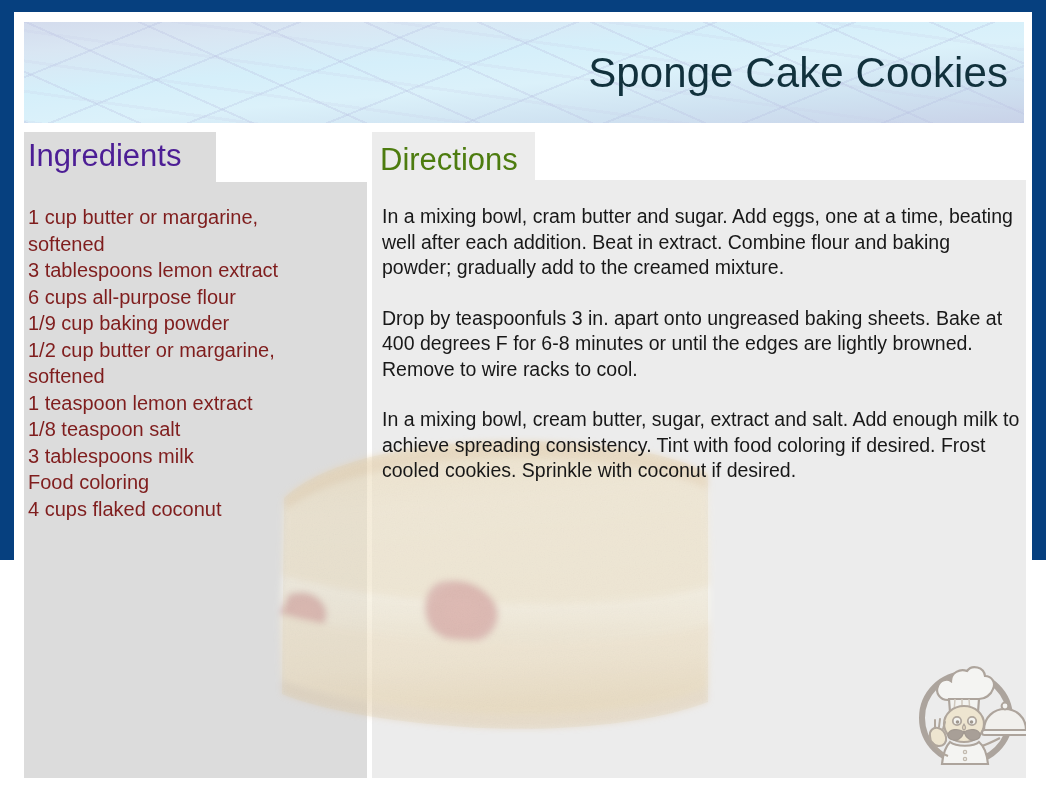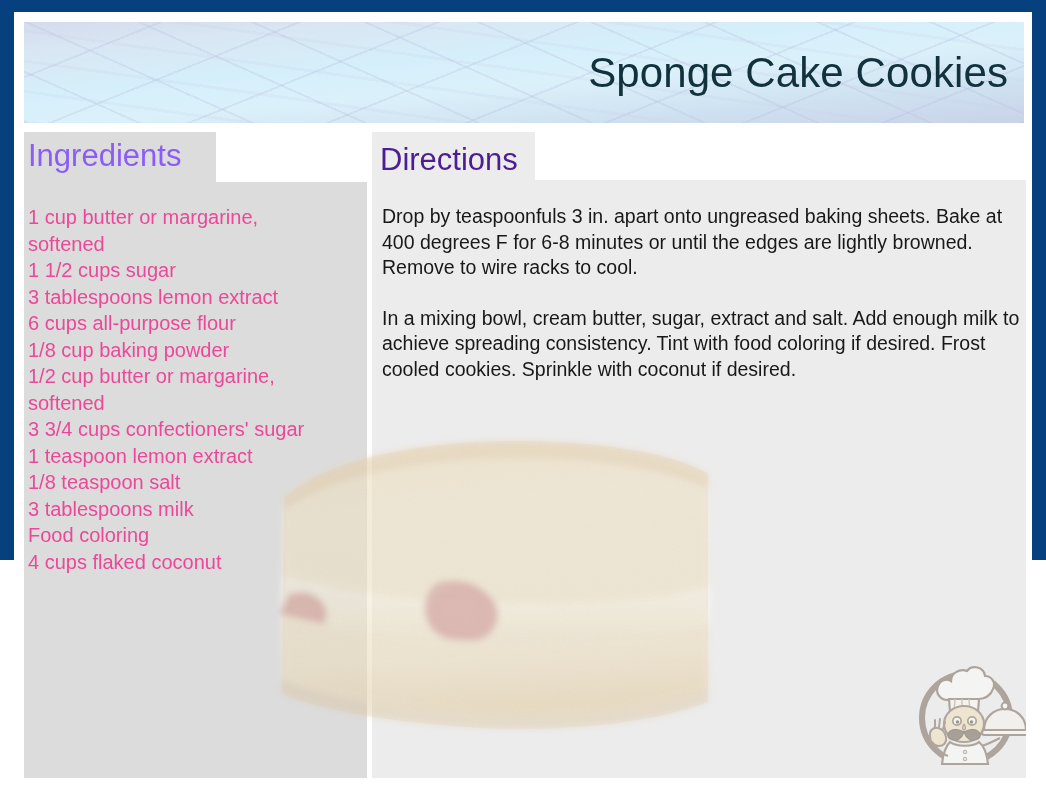--- a/index.html
+++ b/index.html
@@ -94,62 +94,62 @@
     height: 50px;
     background: #dcdcdc;
     z-index: 2;
   }
   #ingredients-heading {
     position: absolute;
     left: 14px;
     top: 126px;
     font-size: 31px;
     font-weight: 400;
-    color: #8b5cf6;
+    color: #4c1d95;
     z-index: 4;
     white-space: nowrap;
   }
   #ingredients-panel {
     position: absolute;
     left: 10px;
     top: 170px;
     width: 343px;
     height: 596px;
     background: #dcdcdc;
     z-index: 1;
   }
   #ingredients-list {
     position: absolute;
     left: 14px;
     top: 192px;
     width: 330px;
     z-index: 5;
     font-size: 20px;
     line-height: 26.5px;
-    color: #ec4899;
+    color: #7f1d1d;
   }
   .ing-line { white-space: pre-wrap; }
 
   
   #directions-tab {
     position: absolute;
     left: 358px;
     top: 120px;
     width: 163px;
     height: 48px;
     background: #ececec;
     z-index: 2;
   }
   #directions-heading {
     position: absolute;
     left: 366px;
     top: 130px;
     font-size: 31px;
     font-weight: 400;
-    color: #4c1d95;
+    color: #4d7c0f;
     z-index: 4;
     white-space: nowrap;
   }
   #directions-panel {
     position: absolute;
     left: 358px;
     top: 168px;
     width: 654px;
     height: 598px;
     background: #ececec;
@@ -187,38 +187,37 @@
     <div id="banner">
       <div id="banner-title">Sponge Cake Cookies</div>
     </div>
 
     <div id="ingredients-panel"></div>
     <div id="ingredients-tab"></div>
     <div id="ingredients-heading">Ingredients</div>
     <div id="ingredients-list">
         <div class="ing-line">1 cup butter or margarine,
 softened</div>
-        <div class="ing-line">1 1/2 cups sugar</div>
         <div class="ing-line">3 tablespoons lemon extract</div>
         <div class="ing-line">6 cups all-purpose flour</div>
-        <div class="ing-line">1/8 cup baking powder</div>
+        <div class="ing-line">1/9 cup baking powder</div>
         <div class="ing-line">1/2 cup butter or margarine,
 softened</div>
-        <div class="ing-line">3 3/4 cups confectioners' sugar</div>
         <div class="ing-line">1 teaspoon lemon extract</div>
         <div class="ing-line">1/8 teaspoon salt</div>
         <div class="ing-line">3 tablespoons milk</div>
         <div class="ing-line">Food coloring</div>
         <div class="ing-line">4 cups flaked coconut</div>
       </div>
 
     <div id="directions-panel"></div>
     <div id="directions-tab"></div>
     <div id="directions-heading">Directions</div>
     <div id="directions-body">
+        <p>In a mixing bowl, cram butter and sugar. Add eggs, one at a time, beating well after each addition. Beat in extract. Combine flour and baking powder; gradually add to the creamed mixture.</p>
         <p>Drop by teaspoonfuls 3 in. apart onto ungreased baking sheets. Bake at 400 degrees F for 6-8 minutes or until the edges are lightly browned. Remove to wire racks to cool.</p>
         <p>In a mixing bowl, cream butter, sugar, extract and salt. Add enough milk to achieve spreading consistency. Tint with food coloring if desired. Frost cooled cookies. Sprinkle with coconut if desired.</p>
       </div>
 
     <svg id="cake-watermark" viewBox="0 0 455 325">
       <defs>
         <linearGradient id="crumbTop" x1="0" y1="0" x2="0.25" y2="1">
           <stop offset="0%" stop-color="#e8d4ad"></stop>
           <stop offset="14%" stop-color="#f3e6c9"></stop>
           <stop offset="45%" stop-color="#f8eed9"></stop>

